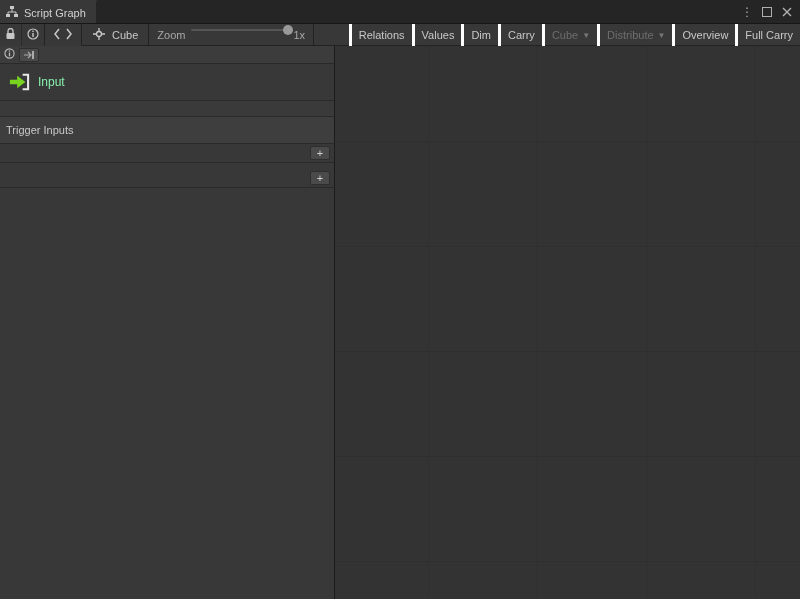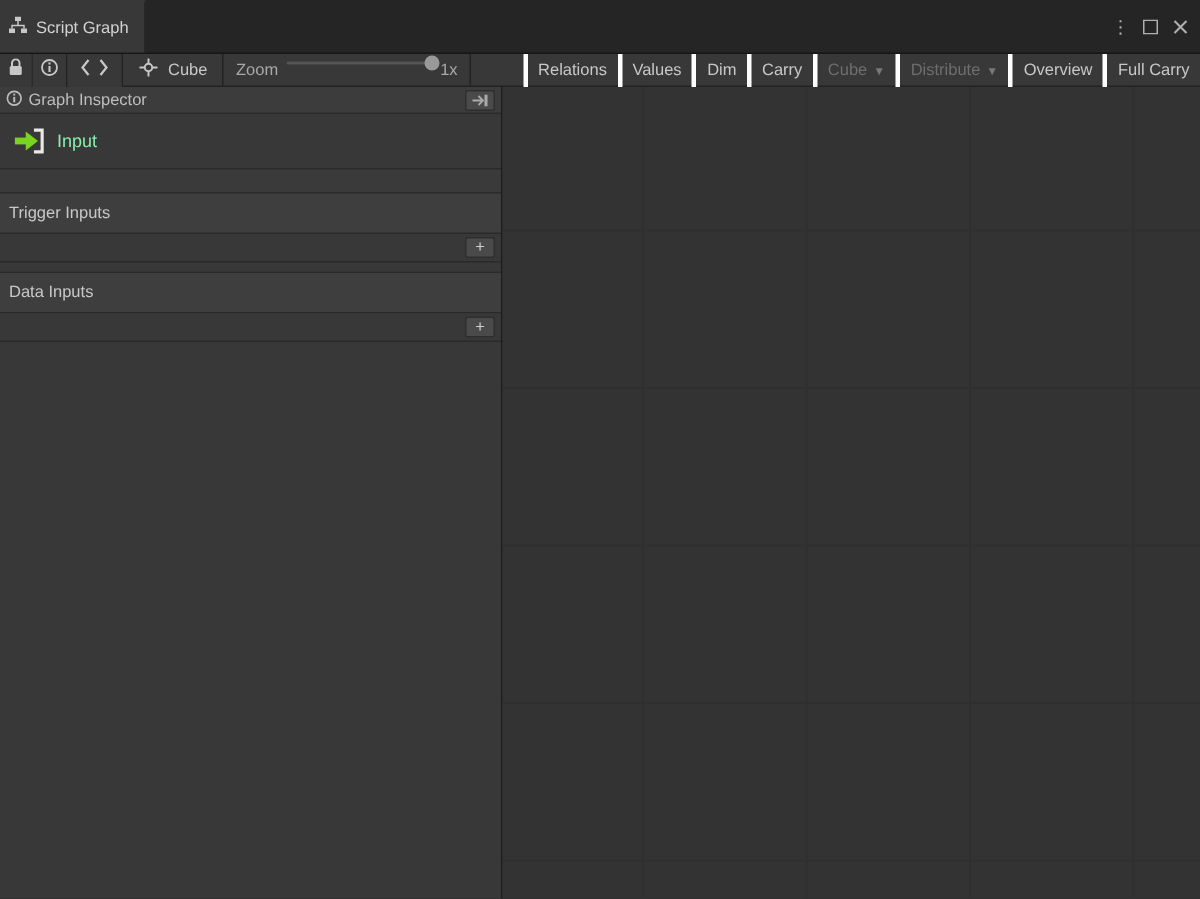--- a/index.html
+++ b/index.html
@@ -1,21 +1,21 @@
 <!DOCTYPE html>
 <html><head>
 <meta charset="utf-8">
 <style>
 * { margin:0; padding:0; box-sizing:border-box; font-family:Arial,Helvetica,sans-serif; }
 html,body { width:800px; height:599px; overflow:hidden; background:#333333; color:#c8c8c8; font-size:12px; }
 
 .window { width:800px; height:599px; display:flex; flex-direction:column; background:#333333; }
 
 
-.tabbar { height:36px; display:flex; align-items:stretch; background:#252525; border-bottom:1px solid #161616; }
+.tabbar { height:24px; display:flex; align-items:stretch; background:#252525; border-bottom:1px solid #161616; }
 .tab { display:flex; align-items:center; padding:0 10px 0 6px; gap:6px; background:#383838; border-top:2px solid #383838; border-right:1px solid #252525; font-size:11px; color:#d2d2d2; }
 .tab.active { background:#383838; }
 .tabbar .spacer { flex:1; }
 .winctrls { display:flex; align-items:center; gap:6px; padding-right:6px; color:#b0b0b0; }
 .winctrls span { display:inline-flex; width:14px; height:14px; align-items:center; justify-content:center; }
 
 
 .toolbar { height:22px; display:flex; align-items:stretch; background:#383838; border-bottom:1px solid #222; }
 .toolseg { display:flex; align-items:center; border-right:1px solid #222; }
 .iconbtn { width:22px; height:22px; display:flex; align-items:center; justify-content:center; background:#383838; color:#c8c8c8; border-right:1px solid #2a2a2a; }
@@ -166,21 +166,20 @@
 
     <div class="inspector">
       <div class="inspheader">
         <span>
           <svg width="11" height="11" viewBox="0 0 12 12">
               <circle cx="6" cy="6" r="5" fill="none" stroke="#bdbdbd" stroke-width="1.2"></circle>
               <rect x="5.3" y="5" width="1.4" height="4" fill="#bdbdbd"></rect>
               <rect x="5.3" y="2.6" width="1.4" height="1.4" fill="#bdbdbd"></rect>
             </svg>
         </span>
-        <span class="title">Graph Inspector</span>
         <div class="collapsebtn">
           <svg width="12" height="8" viewBox="0 0 12 8">
               <path d="M1 4 H7 M5 1 L8 4 L5 7" stroke="#aaa" stroke-width="1.2" fill="none"></path>
               <rect x="9" y="0" width="2" height="8" fill="#aaa"></rect>
             </svg>
         </div>
       </div>
 
       <div class="nodepreview">
         <span class="arrow-icon">
@@ -193,21 +192,20 @@
         <span class="nodelabel">Input</span>
       </div>
 
       <div style="height:16px;border-top:1px solid #2a2a2a;background:#3a3a3a"></div>
 
       <div class="secthdr">Trigger Inputs</div>
       <div class="addrow">
         <div class="addbtn">+</div>
       </div>
       <div style="height:6px"></div>
-      <div class="secthdr">Data Inputs</div>
       <div class="addrow">
         <div class="addbtn">+</div>
       </div>
     </div>
 
     <div class="canvas">
       
     </div>
   </div>
 

